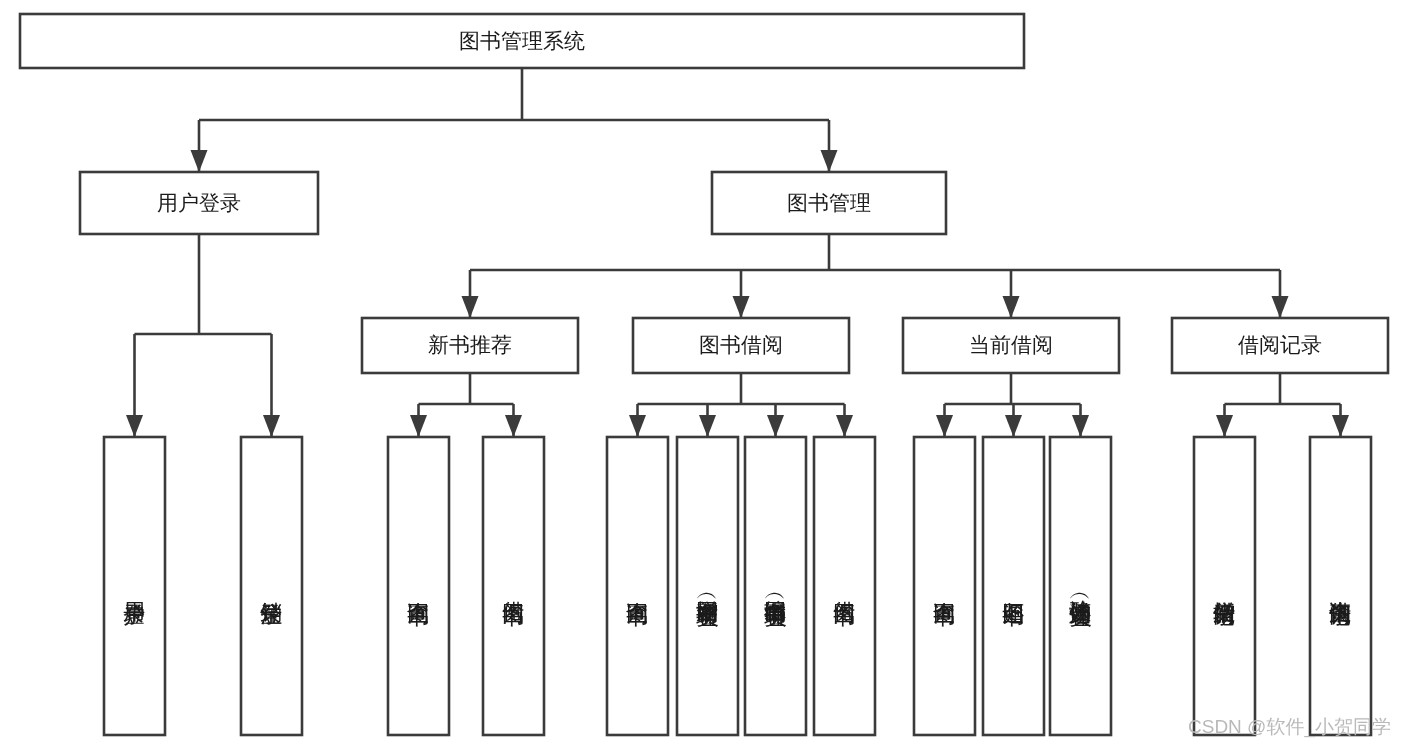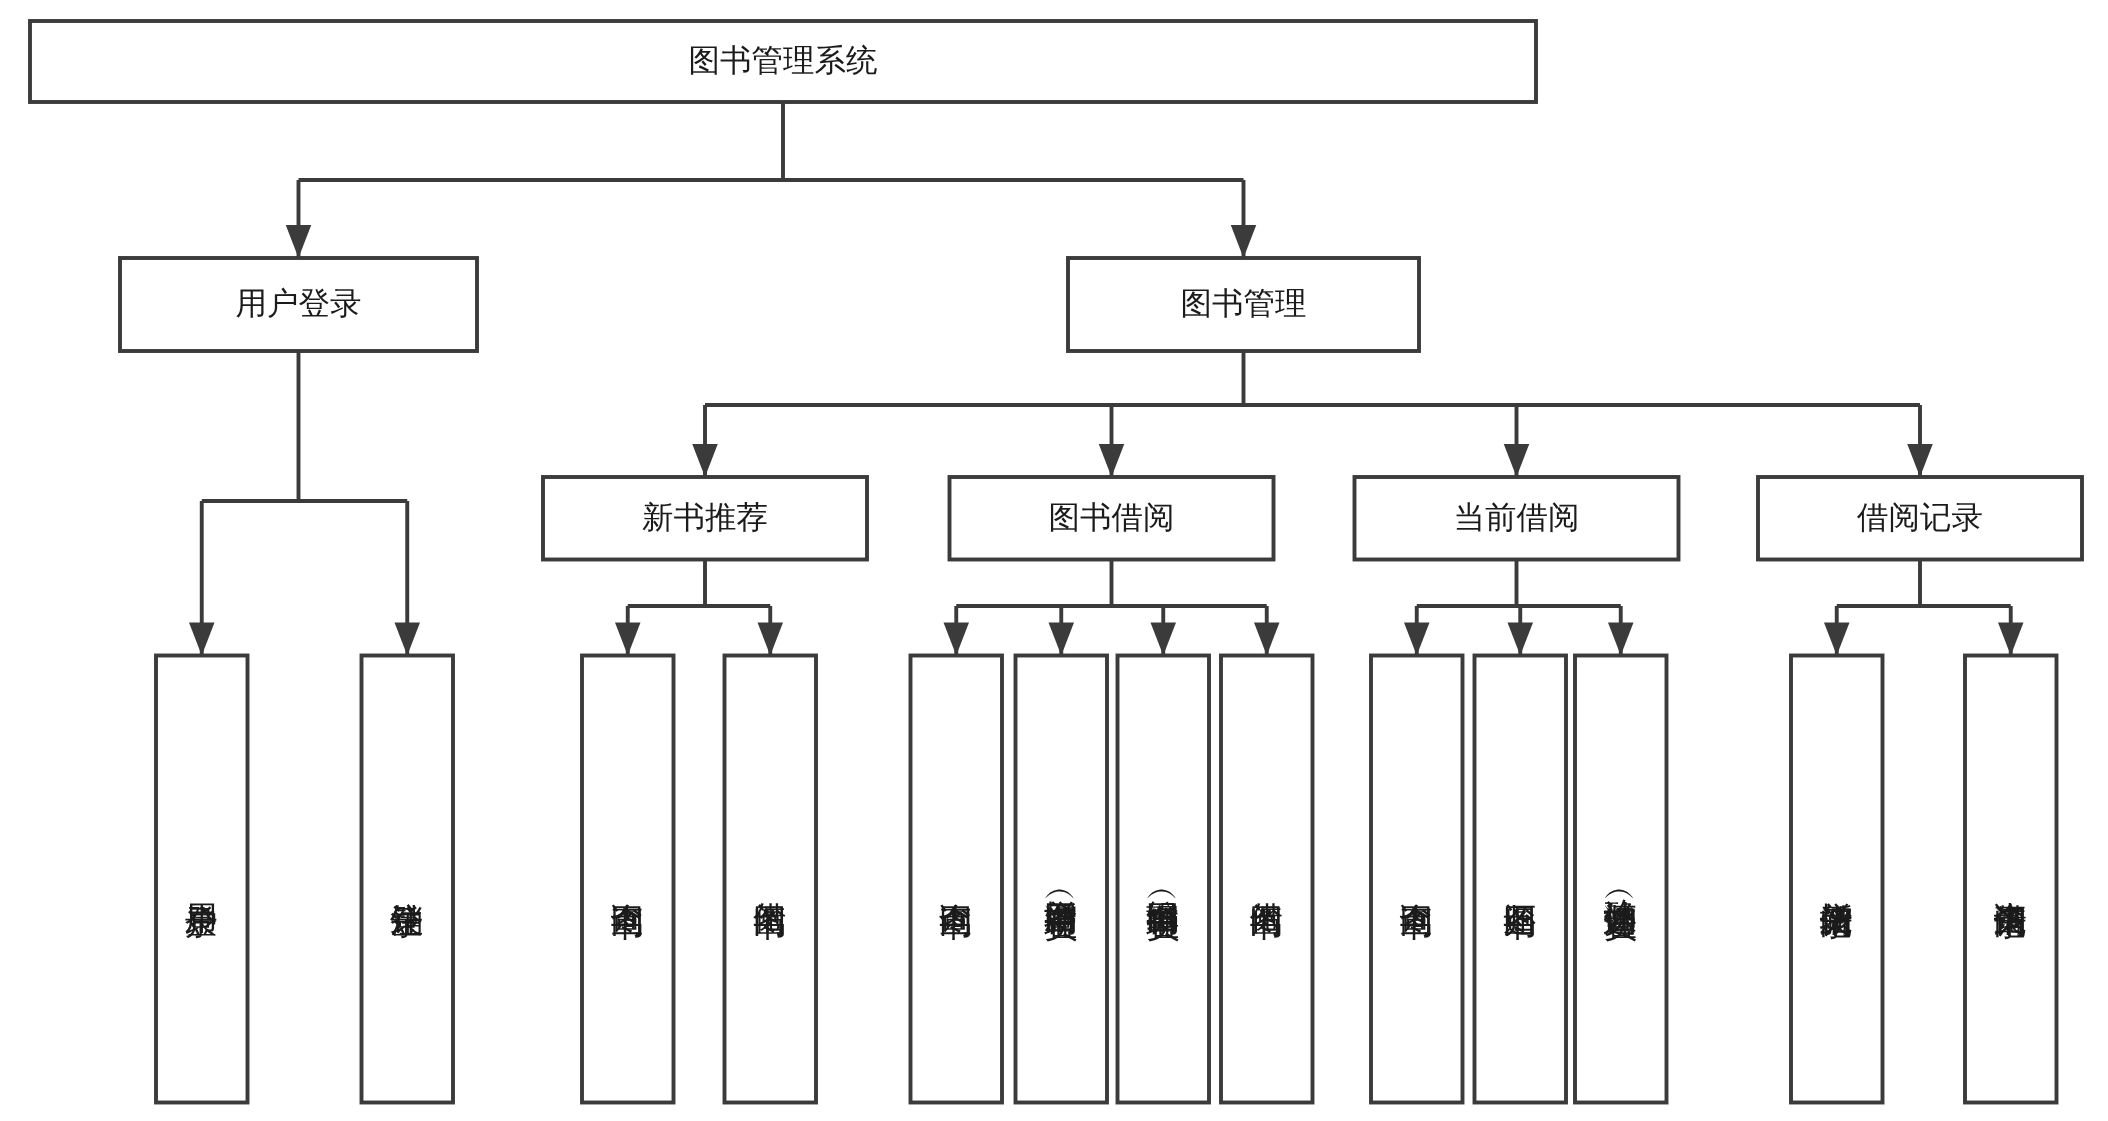--- a/index.html
+++ b/index.html
@@ -172,13 +172,14 @@
       <div class="node-label-v" style="left: 677px; top: 443px; width: 61px; height: 286px; display: flex; align-items: center; justify-content: center;">新增图书（管理员）</div>
       <div class="node-label-v" style="left: 745px; top: 443px; width: 61px; height: 286px; display: flex; align-items: center; justify-content: center;">编辑图书（管理员）</div>
       <div class="node-label-v" style="left: 814px; top: 443px; width: 61px; height: 286px; display: flex; align-items: center; justify-content: center;">借阅图书</div>
       <div class="node-label-v" style="left: 914px; top: 443px; width: 61px; height: 286px; display: flex; align-items: center; justify-content: center;">查询图书</div>
       <div class="node-label-v" style="left: 983px; top: 443px; width: 61px; height: 286px; display: flex; align-items: center; justify-content: center;">归还图书</div>
       <div class="node-label-v" style="left: 1050px; top: 443px; width: 61px; height: 286px; display: flex; align-items: center; justify-content: center;">确认归还（管理员）</div>
       <div class="node-label-v" style="left: 1194px; top: 443px; width: 61px; height: 286px; display: flex; align-items: center; justify-content: center;">新增借阅记录</div>
       <div class="node-label-v" style="left: 1310px; top: 443px; width: 61px; height: 286px; display: flex; align-items: center; justify-content: center;">查询借阅记录</div>
     </div>
 
+  <div class="watermark" style="left:1188px; top:714px;">CSDN @软件_小贺同学</div>
 </div>
 
 </body></html>

